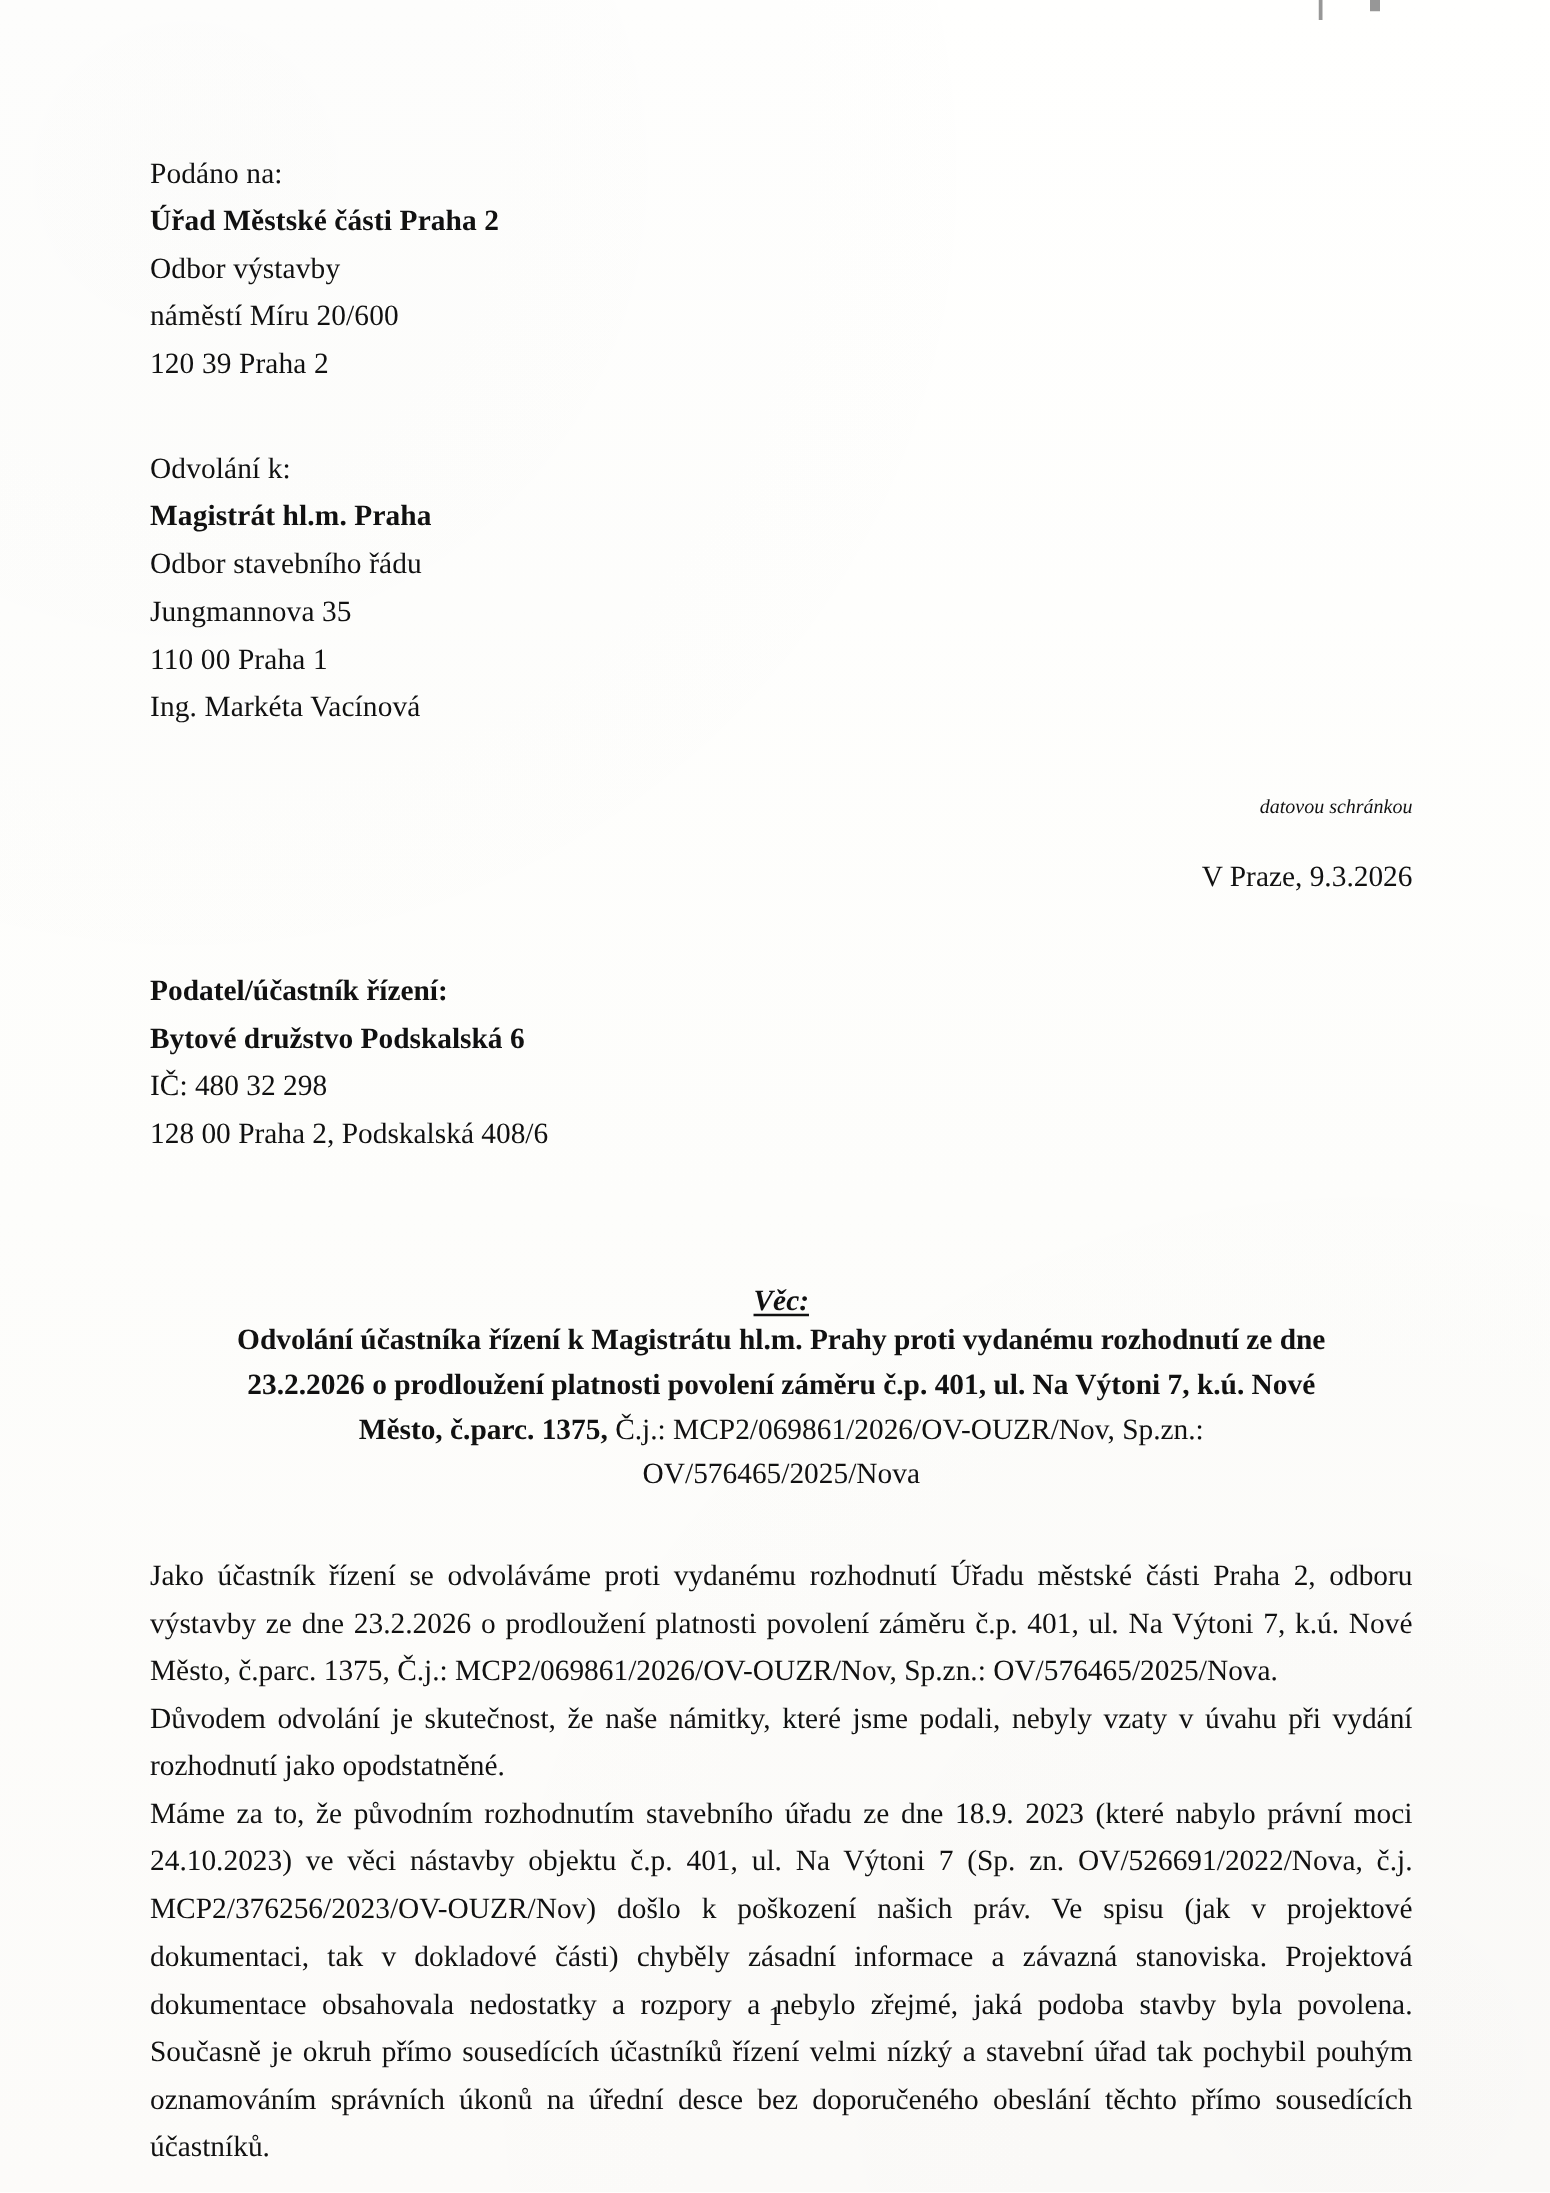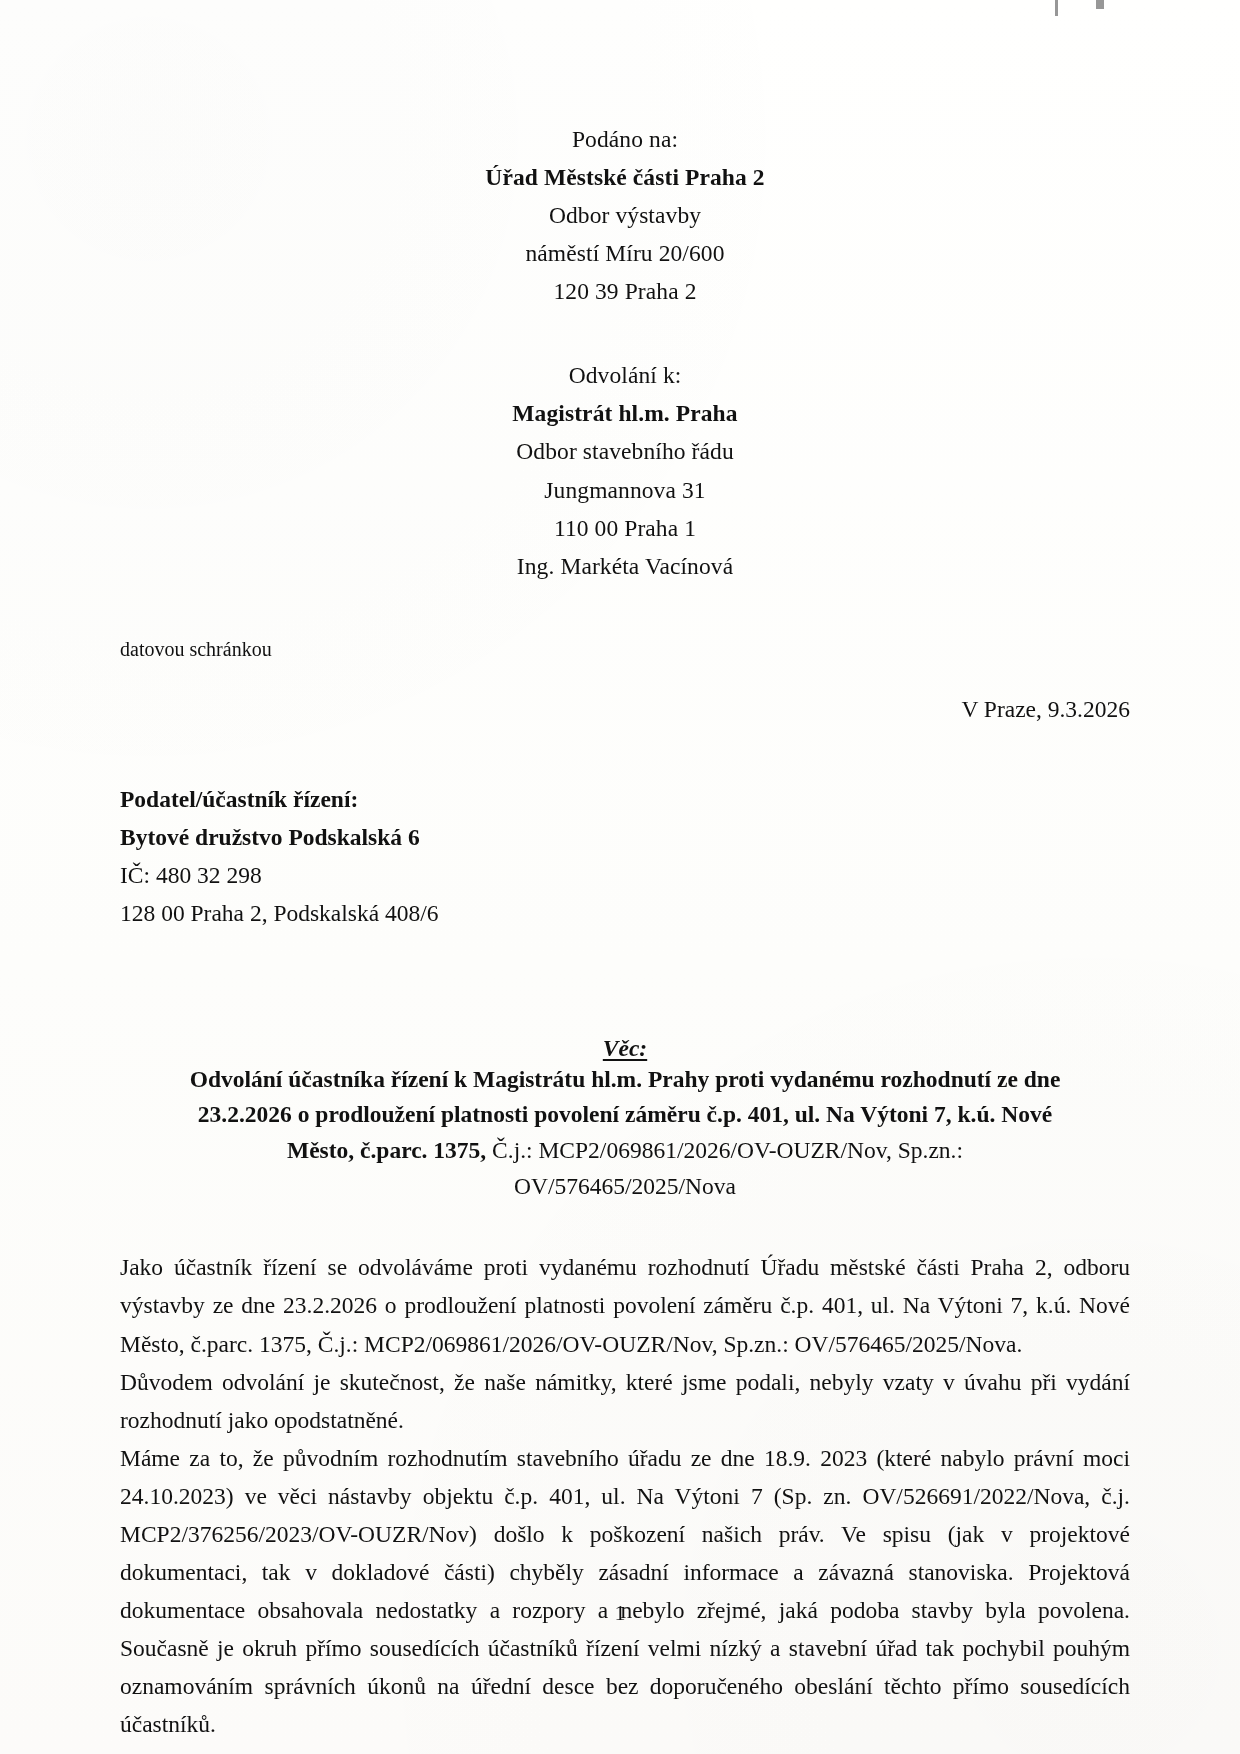--- a/index.html
+++ b/index.html
@@ -37,30 +37,31 @@
     pointer-events: none;
   }
   .content {
     position: relative;
     padding: 0 110px 0 120px;
     box-sizing: border-box;
   }
 
   
   .addr-block {
-    text-align: center;
+    text-align: left;
     font-size: 23.5px;
     line-height: 1.62;
     letter-spacing: 0.1px;
   }
   .addr-block .b { font-weight: bold; }
   .block-gap-lg { height: 46px; }
   .italic-line {
-    text-align: left;
-    font-size: 20px;
+    text-align: right;
+    font-style: italic;
+    font-size: 16px;
     line-height: 1.6;
   }
   .date-line {
     text-align: right;
     font-size: 23.5px;
     line-height: 1.6;
   }
 
   
   .sender-block {
@@ -128,21 +129,21 @@
       <div>náměstí Míru 20/600</div>
       <div>120 39 Praha 2</div>
     </div>
 
     <div class="block-gap-lg"></div>
 
     <div class="addr-block">
       <div>Odvolání k:</div>
       <div class="b">Magistrát hl.m. Praha</div>
       <div>Odbor stavebního řádu</div>
-      <div>Jungmannova 31</div>
+      <div>Jungmannova 35</div>
       <div>110 00 Praha 1</div>
       <div>Ing. Markéta Vacínová</div>
     </div>
 
     <div style="height:48px;"></div>
 
     <div class="italic-line">datovou schránkou</div>
     <div style="height:26px;"></div>
     <div class="date-line">V Praze, 9.3.2026</div>
 

